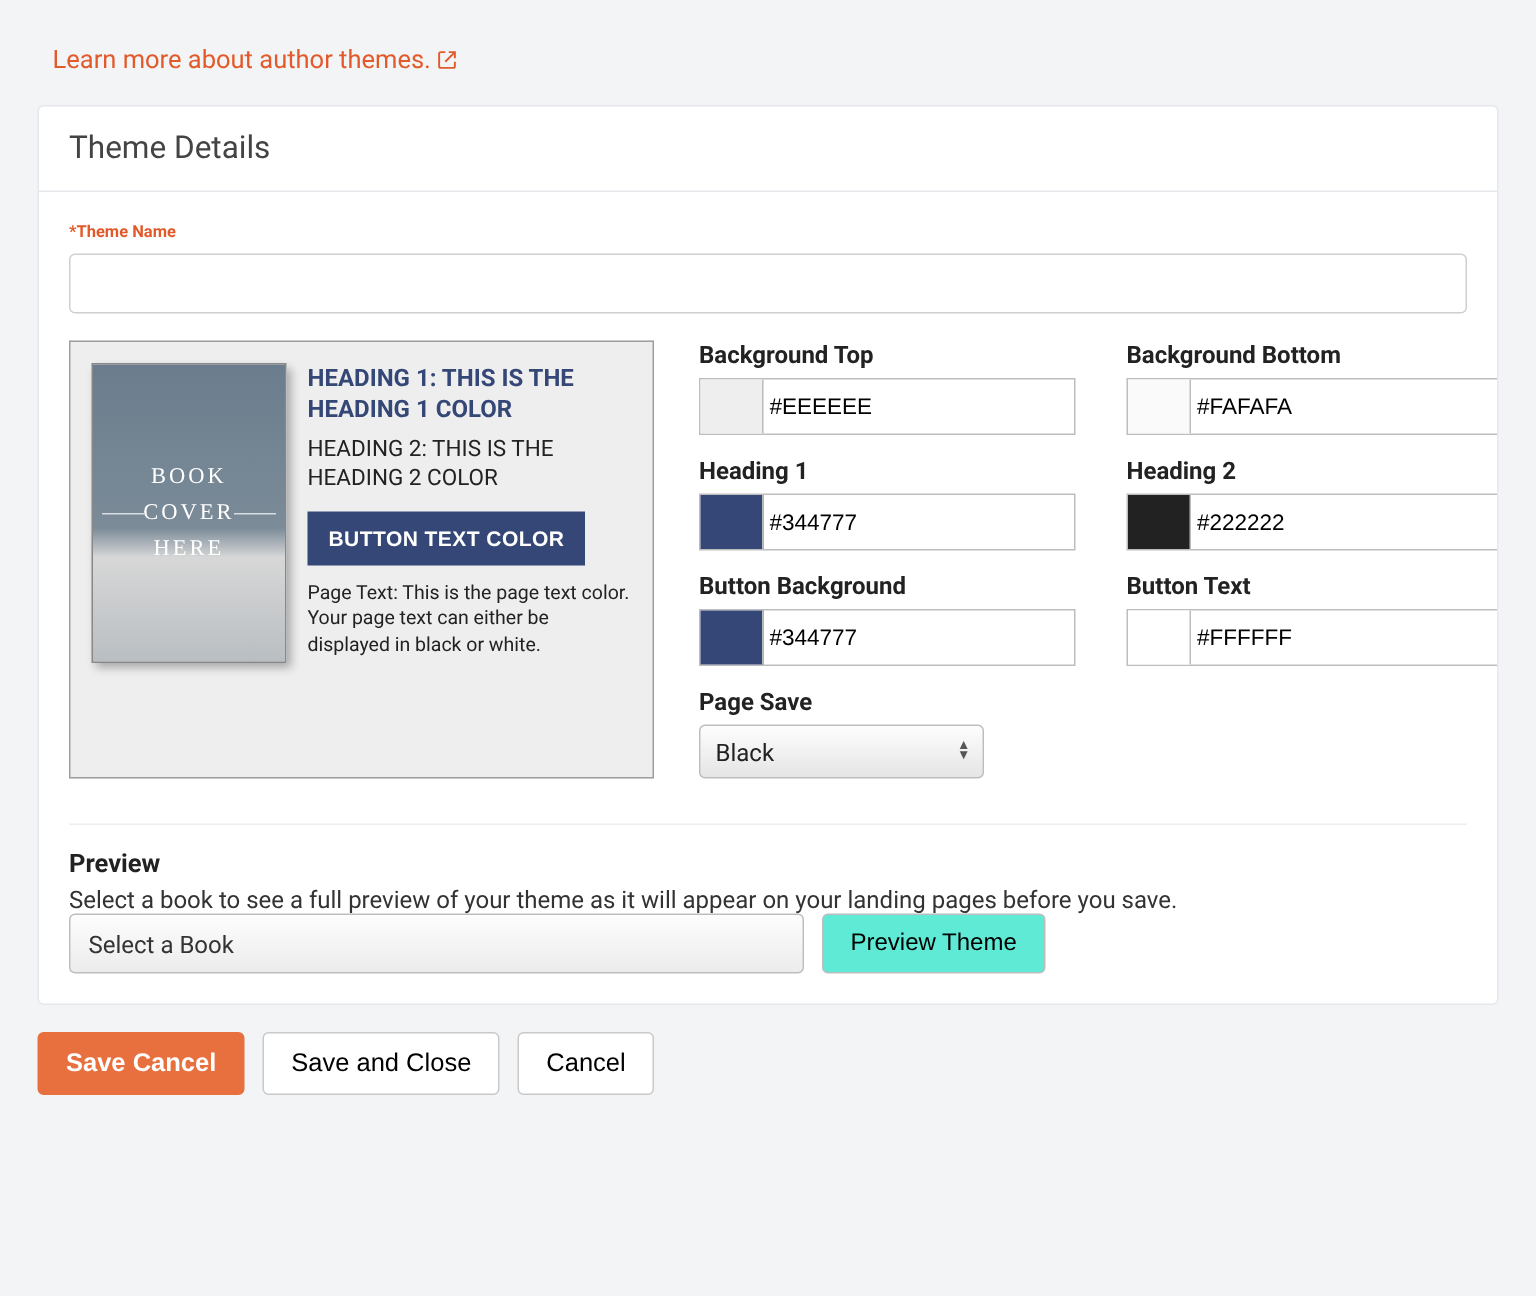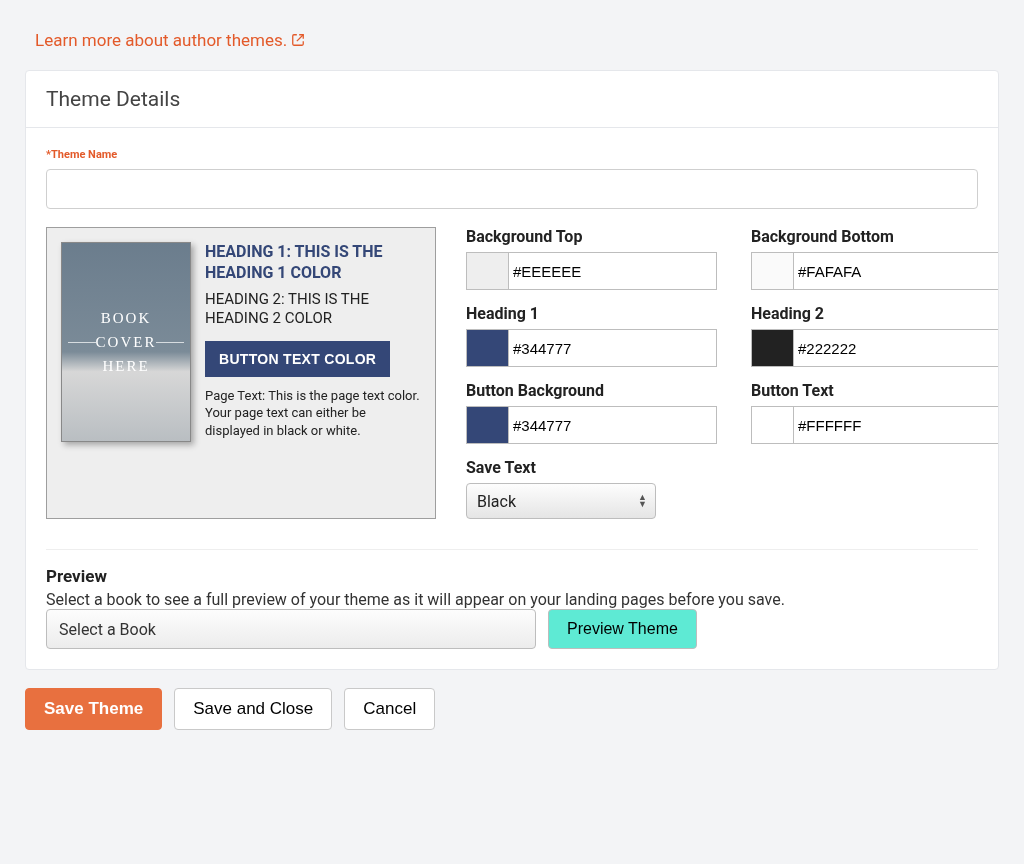--- a/index.html
+++ b/index.html
@@ -276,21 +276,21 @@
 
         <div class="control">
           <div class="control-label">Button Text</div>
           <div class="color-field">
             <div class="swatch" style="background:#FFFFFF"></div>
             <input class="color-input" value="#FFFFFF" style="">
           </div>
         </div>
 
         <div class="control" style="grid-column:1/2;">
-          <div class="control-label">Save Text</div>
+          <div class="control-label">Page Save</div>
           <div class="select">
             <span>Black</span>
             <span class="chev">▲<br>▼</span>
           </div>
         </div>
 
       </div>
     </div>
 
     <hr class="sep">
@@ -302,19 +302,19 @@
       <div class="book-select">
         <span>Select a Book</span>
       </div>
       <button class="preview-btn">Preview Theme</button>
     </div>
 
   </div>
 </div>
 
 <div class="footer-actions">
-  <button class="btn btn-primary">Save Theme</button>
+  <button class="btn btn-primary">Save Cancel</button>
   <button class="btn">Save and Close</button>
   <button class="btn">Cancel</button>
 </div>
 
 
 
 
 </body></html>

